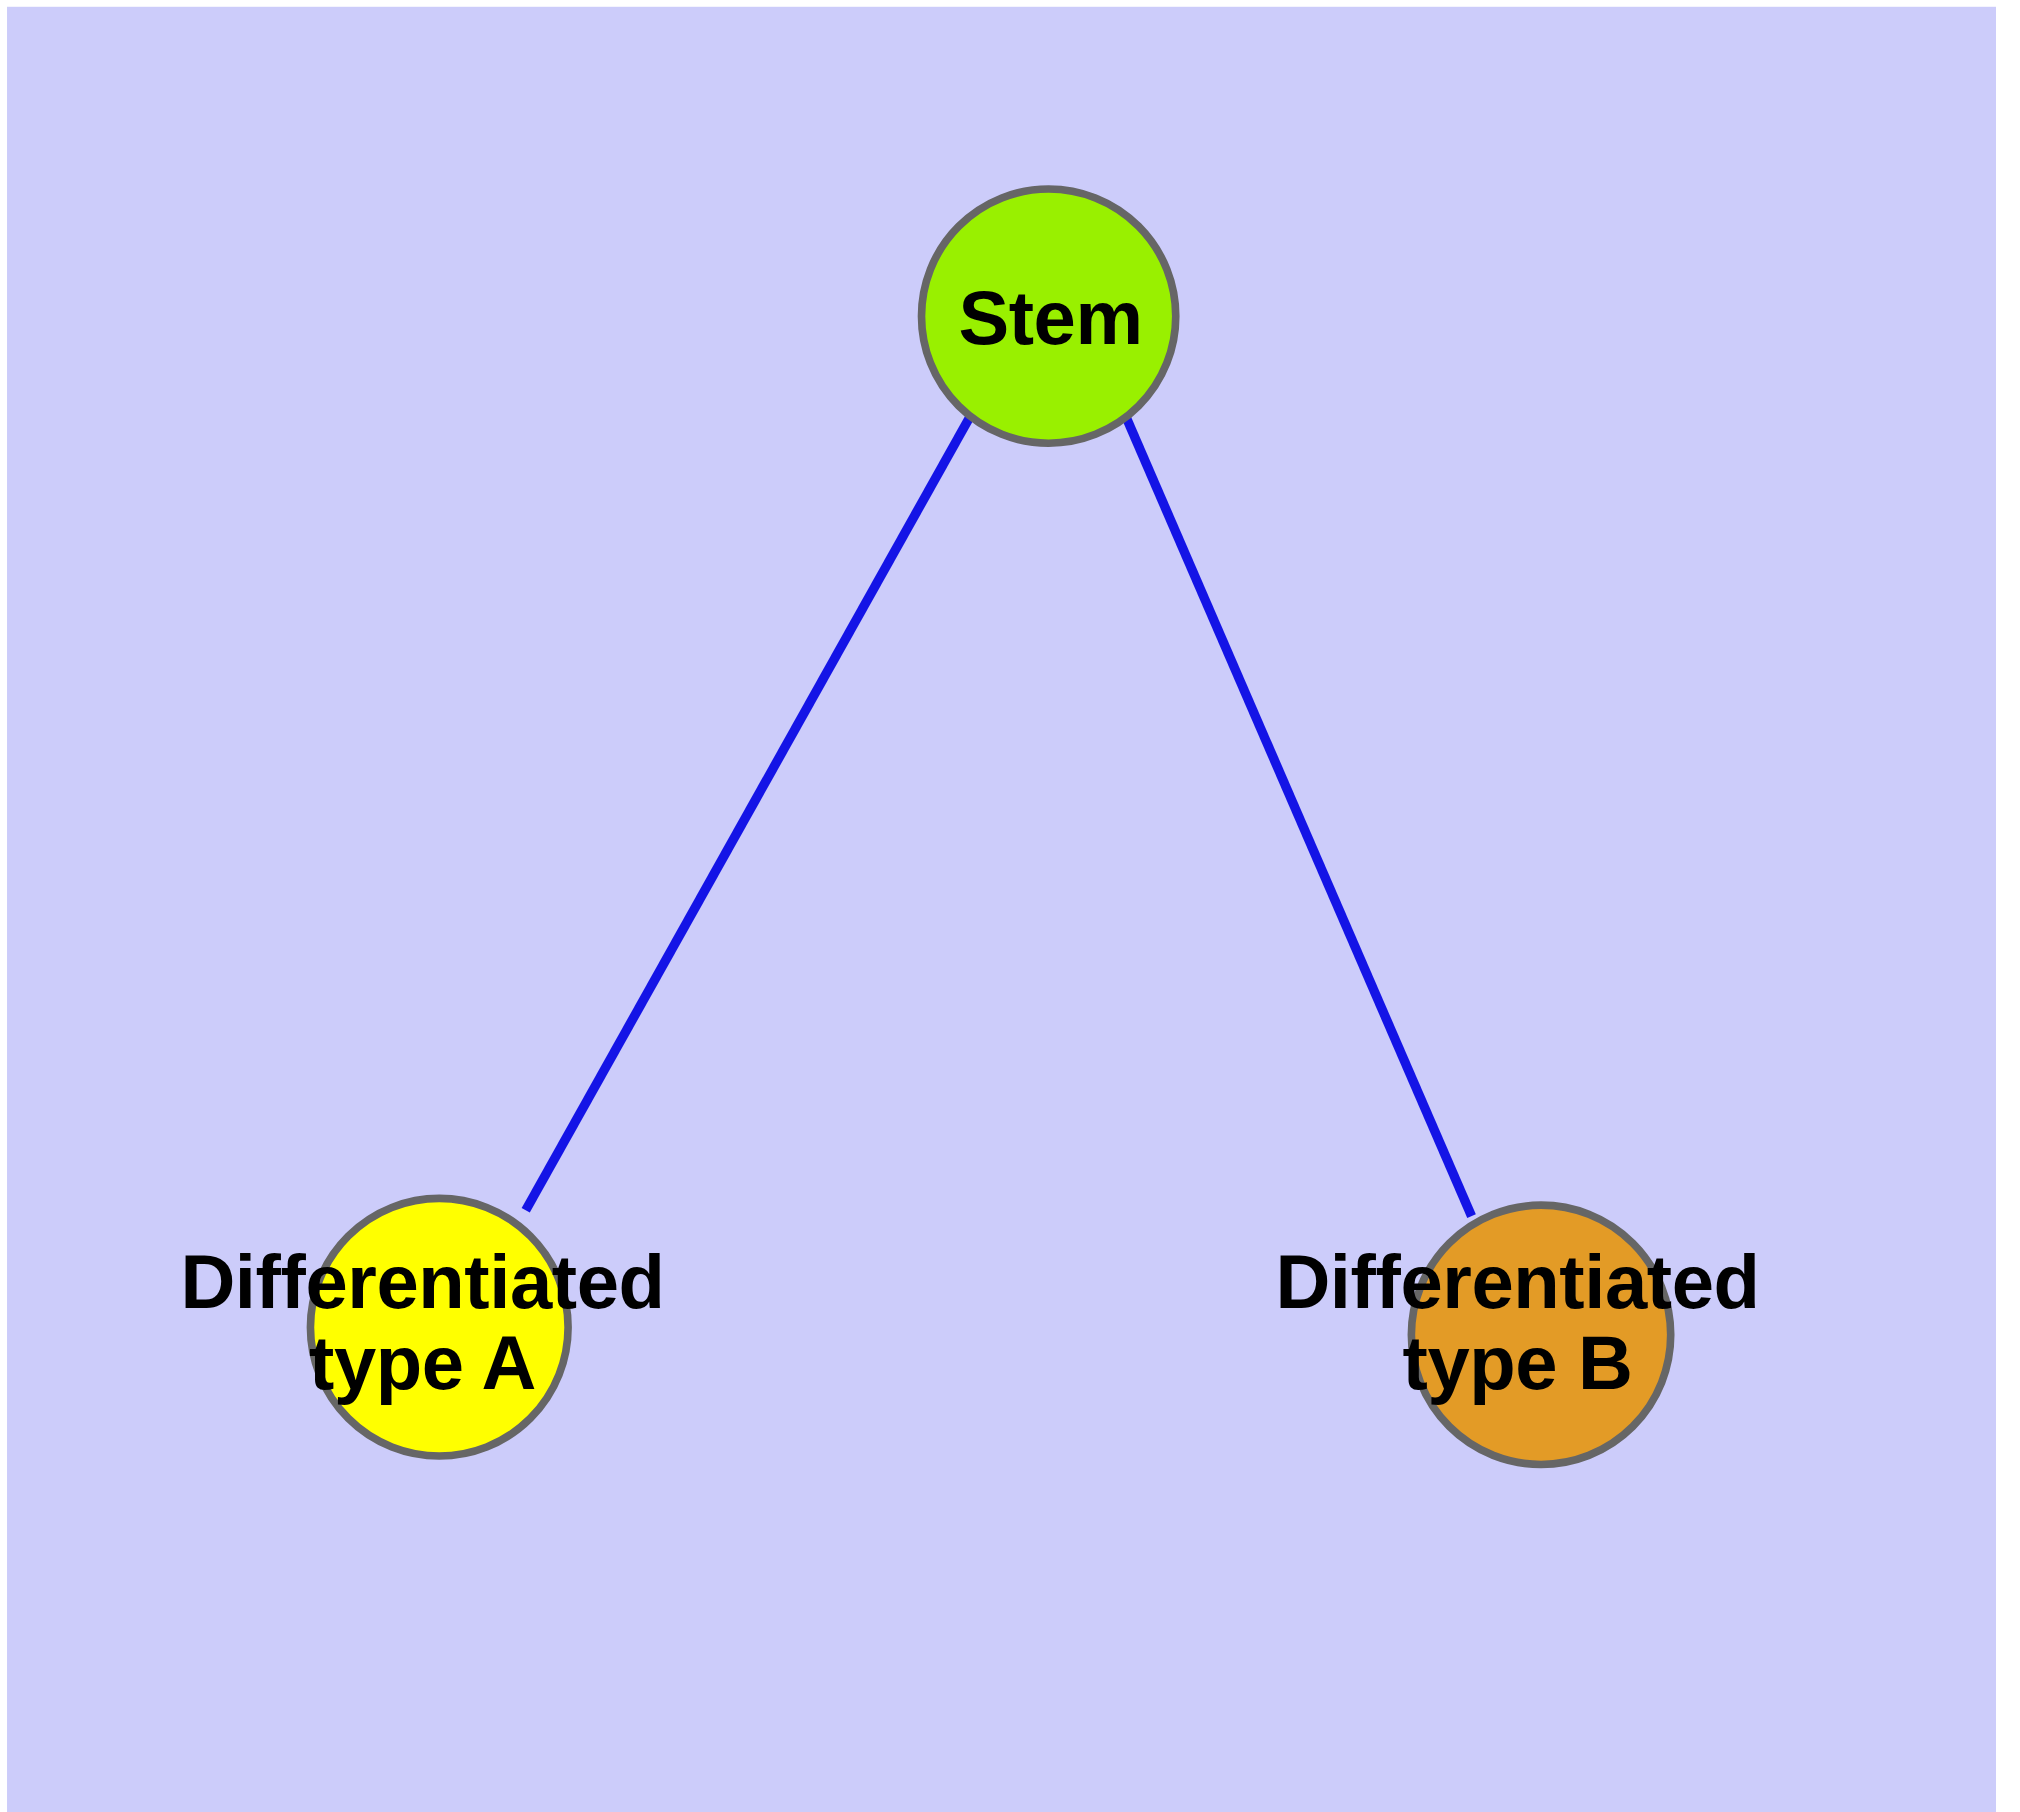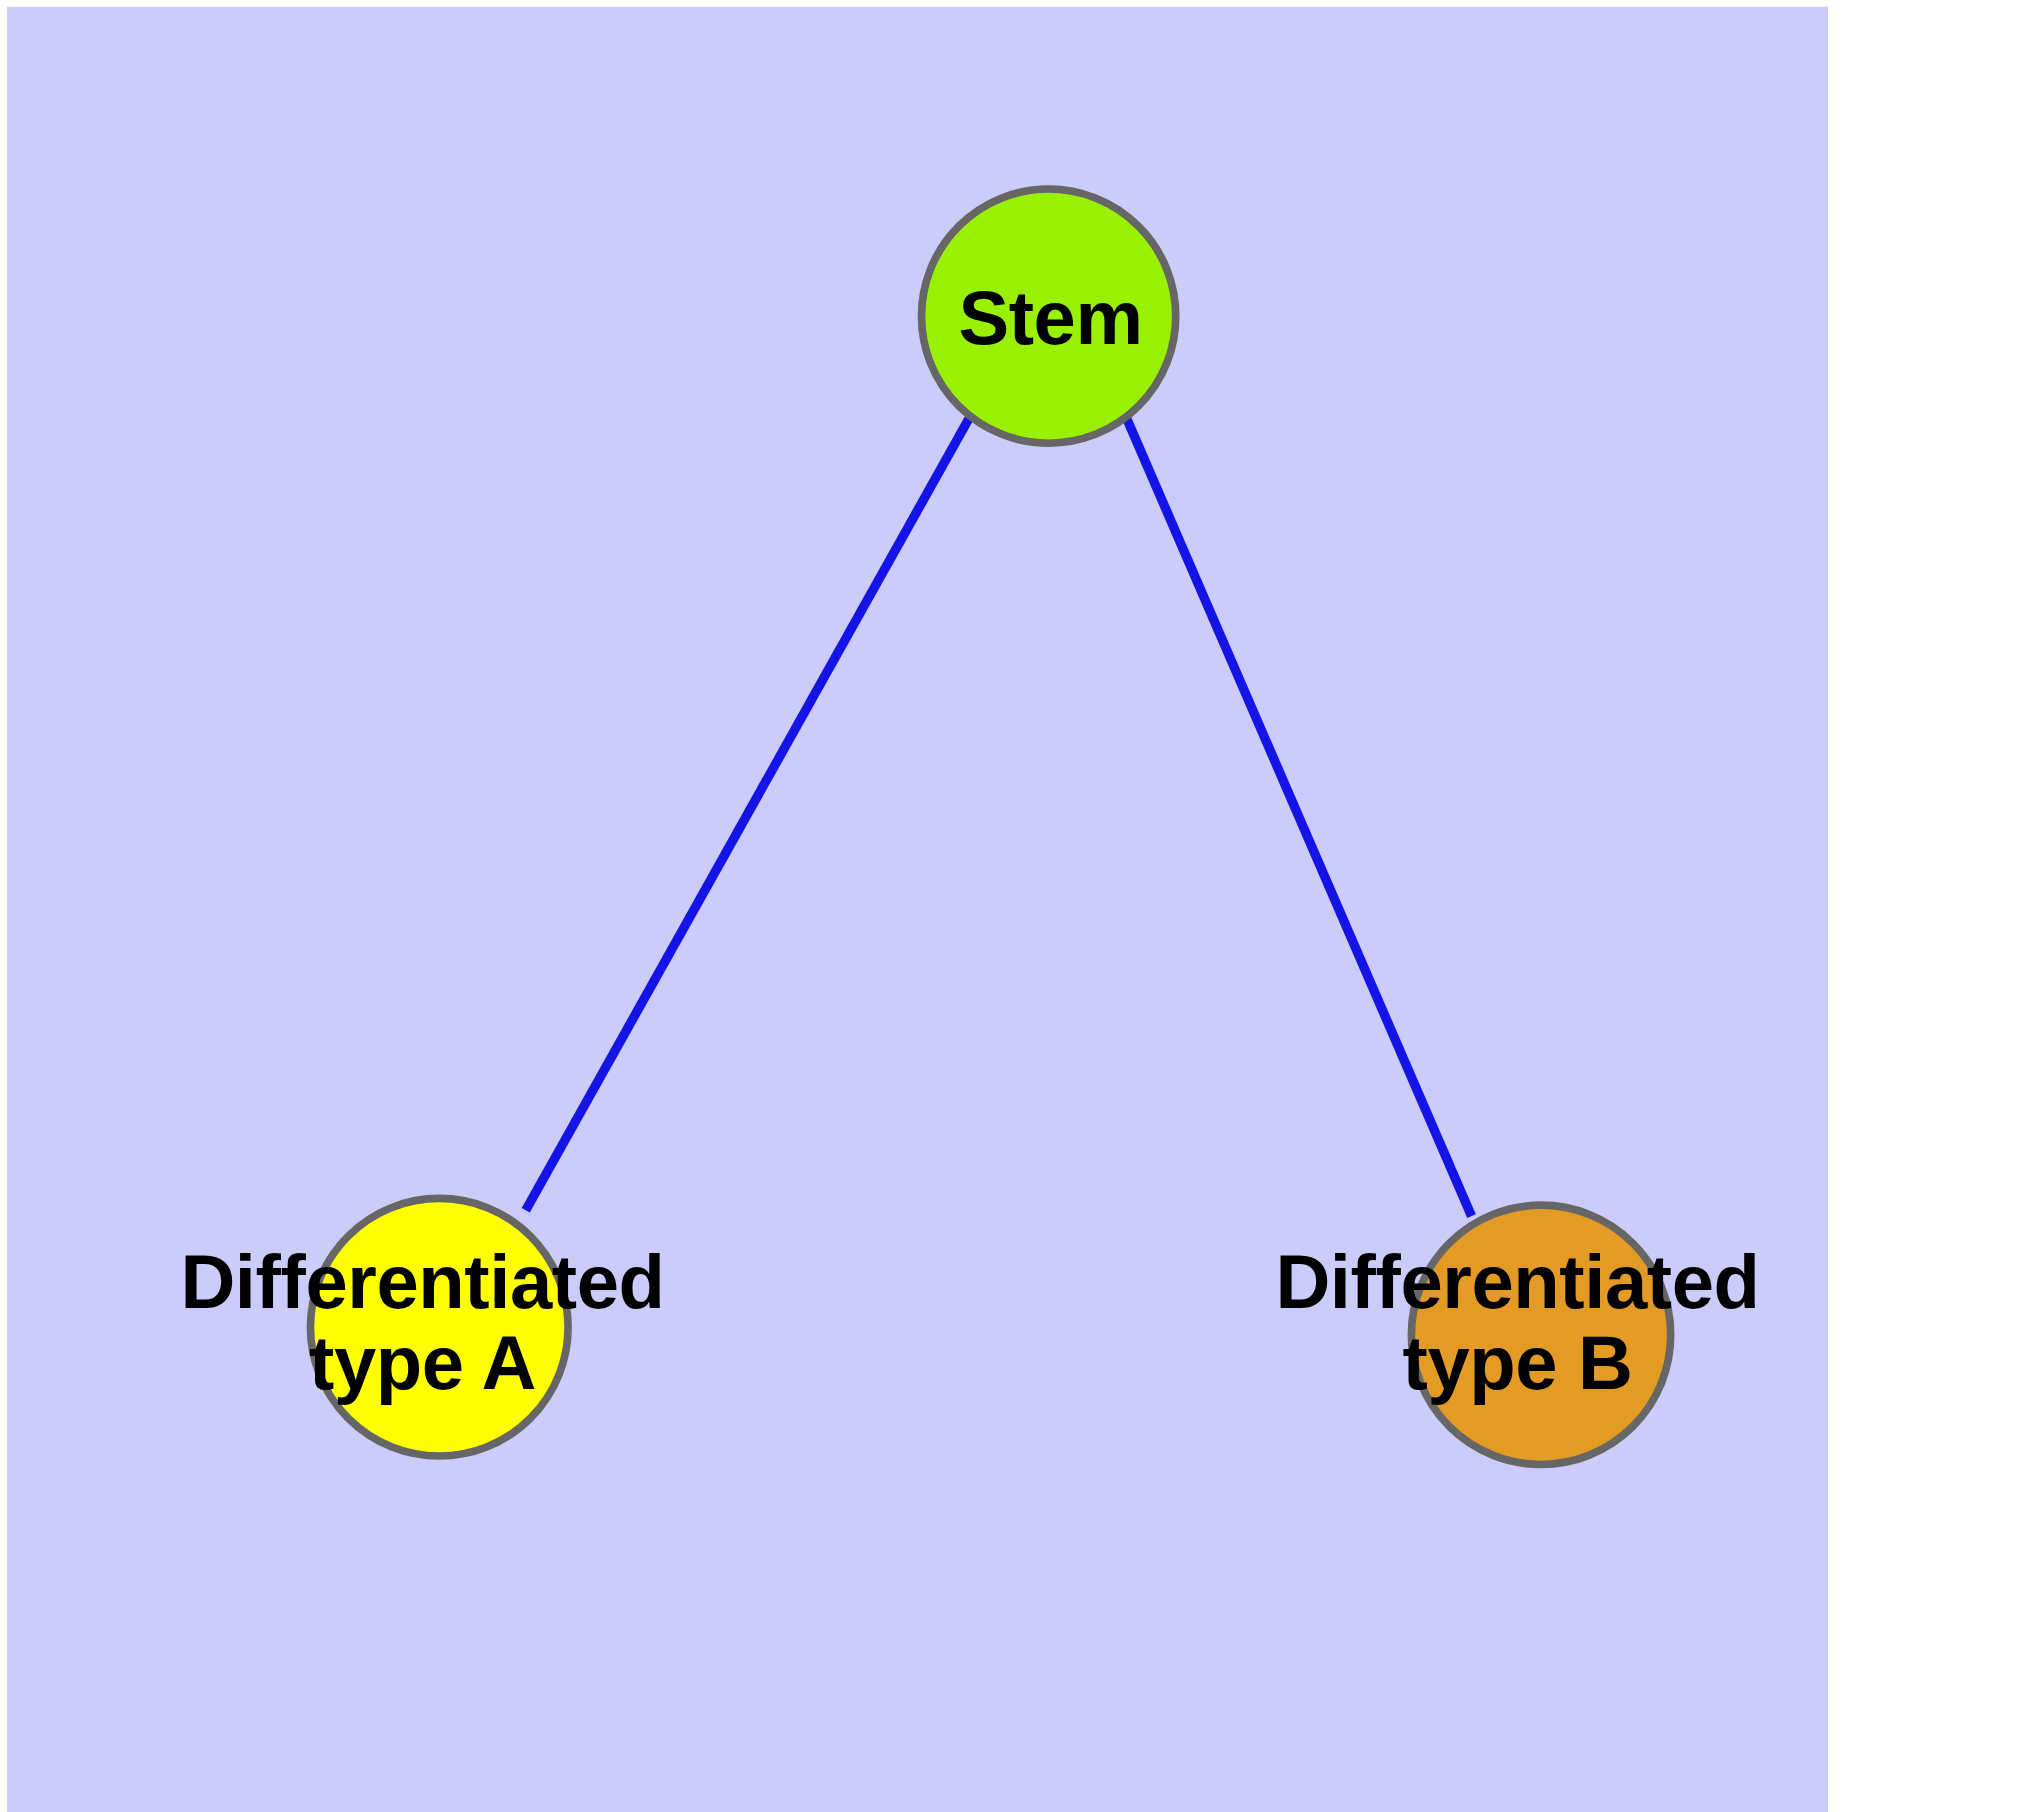--- a/index.html
+++ b/index.html
@@ -32,21 +32,21 @@
     line-height: 81px;
     text-align: center;
     white-space: pre;
     pointer-events: none;
     letter-spacing: -0.4px;
   }
 </style>
 </head>
 <body>
 
-<div id="stage" style="width: 1828px; height: 1812px; background: rgb(255, 255, 255);">
+<div id="stage" style="width: 1996px; height: 1812px; background: rgb(255, 255, 255);">
   <svg id="canvas" viewBox="0 0 2384 2138" xmlns="http://www.w3.org/2000/svg">
     <rect id="bg-rect" x="8" y="8" width="2376" height="2130" fill="#ccccfa"></rect>
 
     <g id="edges-group">
       <line id="edge-0" x1="1144" y1="492" x2="620" y2="1428" stroke="#1414e6" stroke-width="11" stroke-linecap="butt"></line>
       <line id="edge-1" x1="1327" y1="489" x2="1736" y2="1435" stroke="#1414e6" stroke-width="11" stroke-linecap="butt"></line>
     </g>
 
     <g id="nodes-group">
       <circle id="node-0" cx="1237" cy="373" r="150" fill="#99f000" stroke="#666666" stroke-width="9"></circle>

